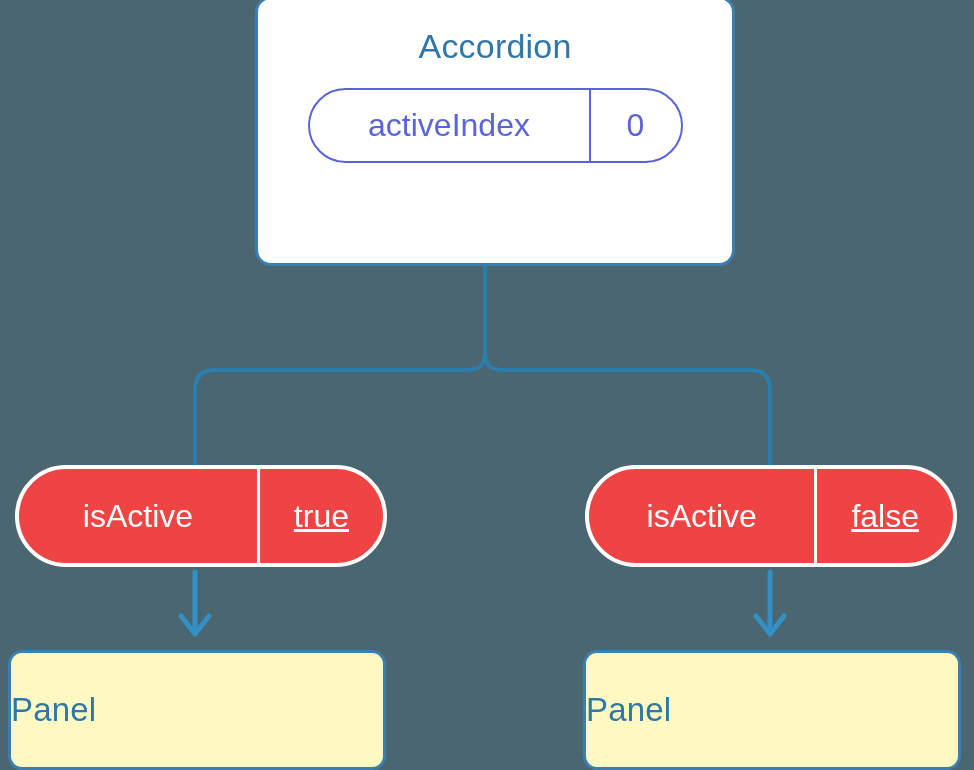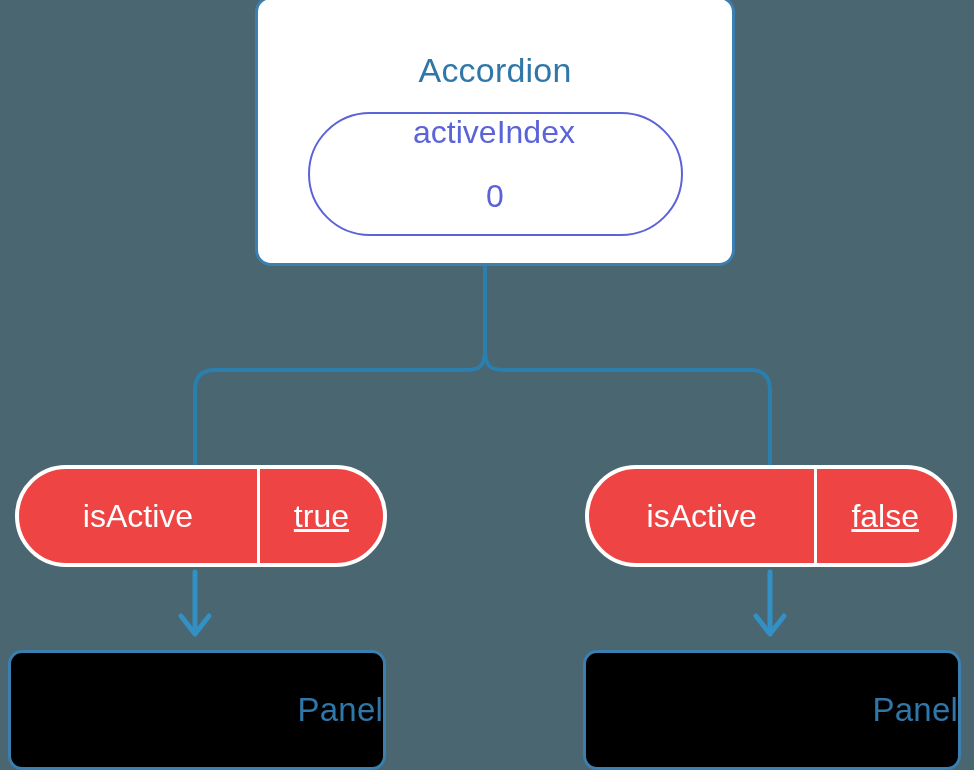--- a/index.html
+++ b/index.html
@@ -50,21 +50,21 @@
     left: 255px;
     top: -4px;
     width: 480px;
     height: 270px;
     border-radius: 16px;
     display: flex;
     flex-direction: column;
     align-items: center;
   }
   #accordion-title {
-    margin-top: 52px;
+    margin-top: 28px;
     font-size: 34px;
   }
 
   
   .pill {
     display: flex;
     align-items: stretch;
     box-sizing: border-box;
     border-radius: 999px;
     overflow: hidden;
@@ -73,22 +73,21 @@
     display: flex;
     align-items: center;
     justify-content: center;
     box-sizing: border-box;
   }
 
   
   .pill.outline {
     border: 2px solid #5b63d8;
     background: transparent;
-    height: 124px;
-    flex-direction: column;
+    height: 75px;
   }
   .pill.outline .pill-key {
     color: #5b63d8;
     font-size: 32px;
     padding: 0 30px;
     border-right: 2px solid #5b63d8;
   }
   .pill.outline .pill-val {
     color: #5b63d8;
     font-size: 32px;
@@ -124,27 +123,27 @@
   }
   #pill-left  { left: 15px;  top: 465px; width: 372px; }
   #pill-right { left: 585px; top: 465px; width: 372px; }
 
   
   .panel-box {
     position: absolute;
     top: 650px;
     width: 378px;
     height: 120px;
-    background: #000000;
+    background: #fef9c3;
     border: 3px solid #3a7fb0;
     border-radius: 14px;
     box-sizing: border-box;
     display: flex;
     align-items: center;
-    justify-content: flex-end;
+    justify-content: flex-start;
   }
   #panel-left  { left: 8px; }
   #panel-right { left: 583px; }
   .panel-box .node-title { font-size: 33px; }
 </style>
 </head>
 <body>
 
 <div id="stage">
 

